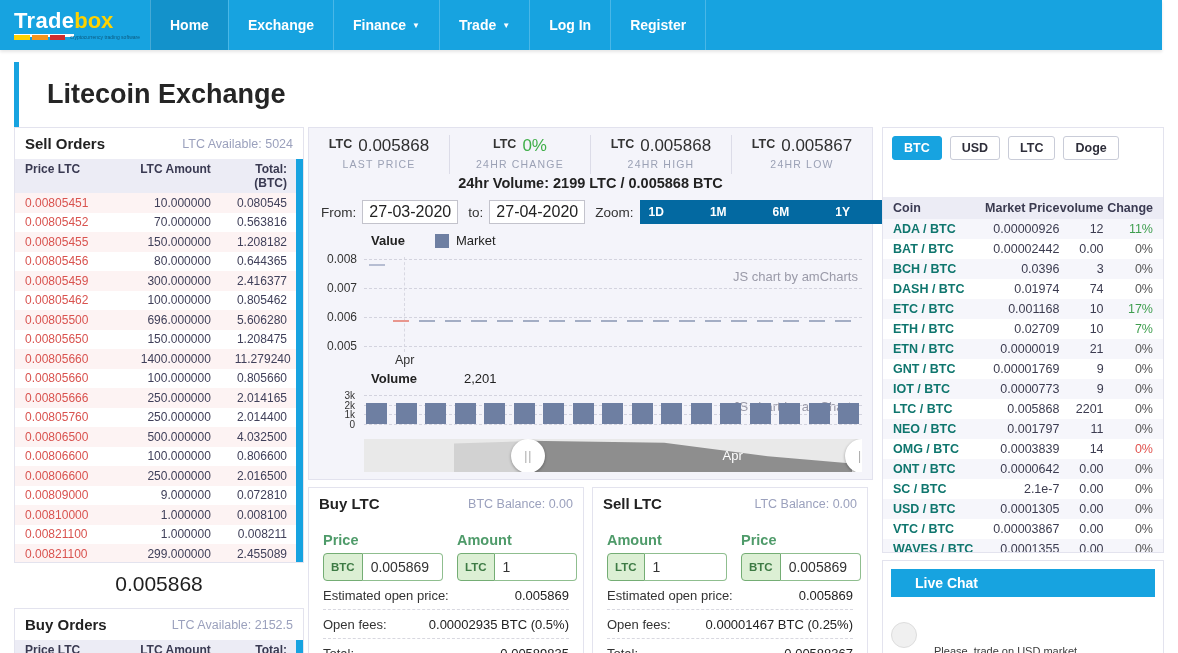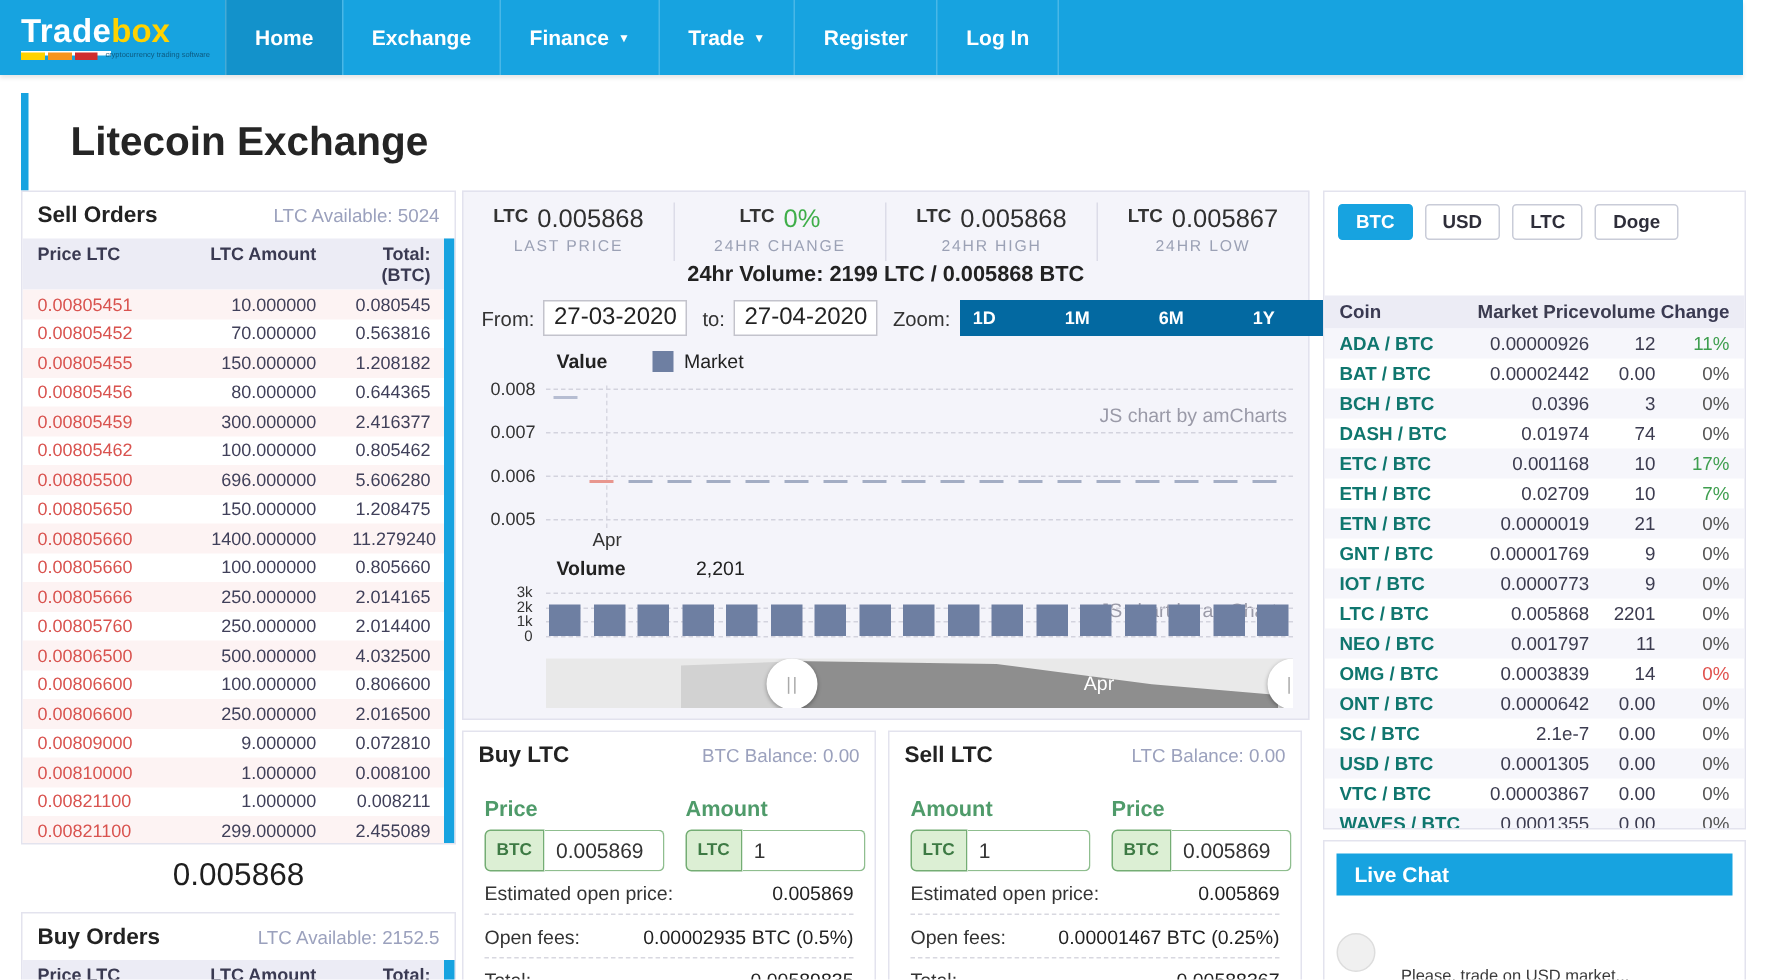--- a/index.html
+++ b/index.html
@@ -122,21 +122,21 @@
   .ct-head { background:#ececf5; font-weight:bold; color:#3a3a52; height:22px; cursor:default; }
   .ct-rows .ct-row:nth-child(odd) { background:#f6f6fb; }
   .k0 { width:31%; text-align:left; font-weight:bold; color:#0f766e; }
   .k1 { width:33%; text-align:right; color:#3c3c50; }
   .k2 { width:17%; text-align:right; color:#3c3c50; }
   .k3 { width:19%; text-align:right; }
   .ct-head .k0 { color:#3a3a52; }
   .chg.up { color:#3f9e4f; } .chg.flat { color:#555; } .chg.down { color:#e0524e; }
   
   .live-chat { left:882px; top:560px; width:282px; height:110px; }
-  .chat-head { margin:8px 8px 0; background:#17a3e0; color:#fff; font-weight:bold; font-size:14px; padding:6px 12px; }
+  .chat-head { margin:8px 8px 0; background:#17a3e0; color:#fff; font-weight:bold; font-size:14px; padding:6px 24px; }
   .chat-row { display:flex; align-items:center; margin:15px 10px 0 8px; }
   .avatar { width:26px; height:26px; border-radius:50%; background:#f0f0f0; border:1px solid #ddd; margin-right:17px; flex:none; }
   .chat-msg { font-size:11px; color:#3a3a3a;margin-top:33px; }
 </style>
 </head>
 <body>
 
 <nav class="navbar">
   <div class="brand">
     <div class="brand-text"><span class="b-trade">Trade</span><span class="b-box">box</span></div>
@@ -145,22 +145,22 @@
       <span class="bar o"></span>
       <span class="bar r"></span>
       <span class="tagline">cryptocurrency trading software</span>
     </div>
   </div>
   <div class="nav-items" id="nav-items">
       <div class="nav-item active">Home</div>
       <div class="nav-item">Exchange</div>
       <div class="nav-item">Finance<span class="caret">▼</span></div>
       <div class="nav-item">Trade<span class="caret">▼</span></div>
+      <div class="nav-item">Log In</div>
       <div class="nav-item">Register</div>
-      <div class="nav-item">Log In</div>
     </div>
 </nav>
 
 <header class="page-head">
   <div class="accent-bar"></div>
   <div>
     <h1>Litecoin Exchange</h1>
     <div class="subtitle">LTC / BTC</div>
   </div>
 </header>

